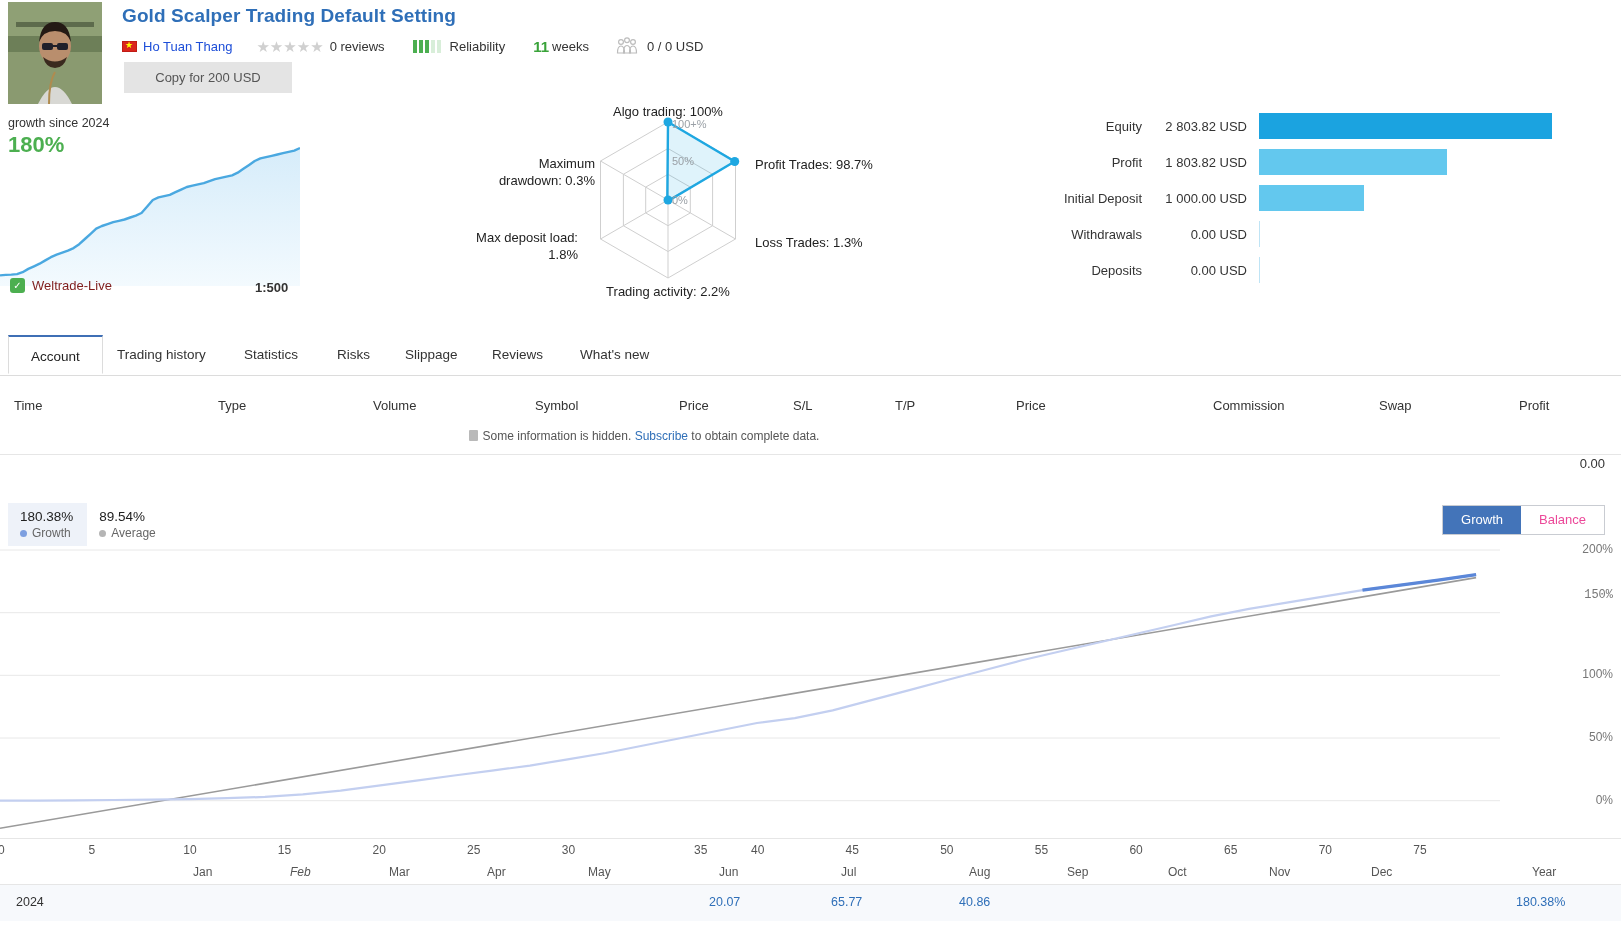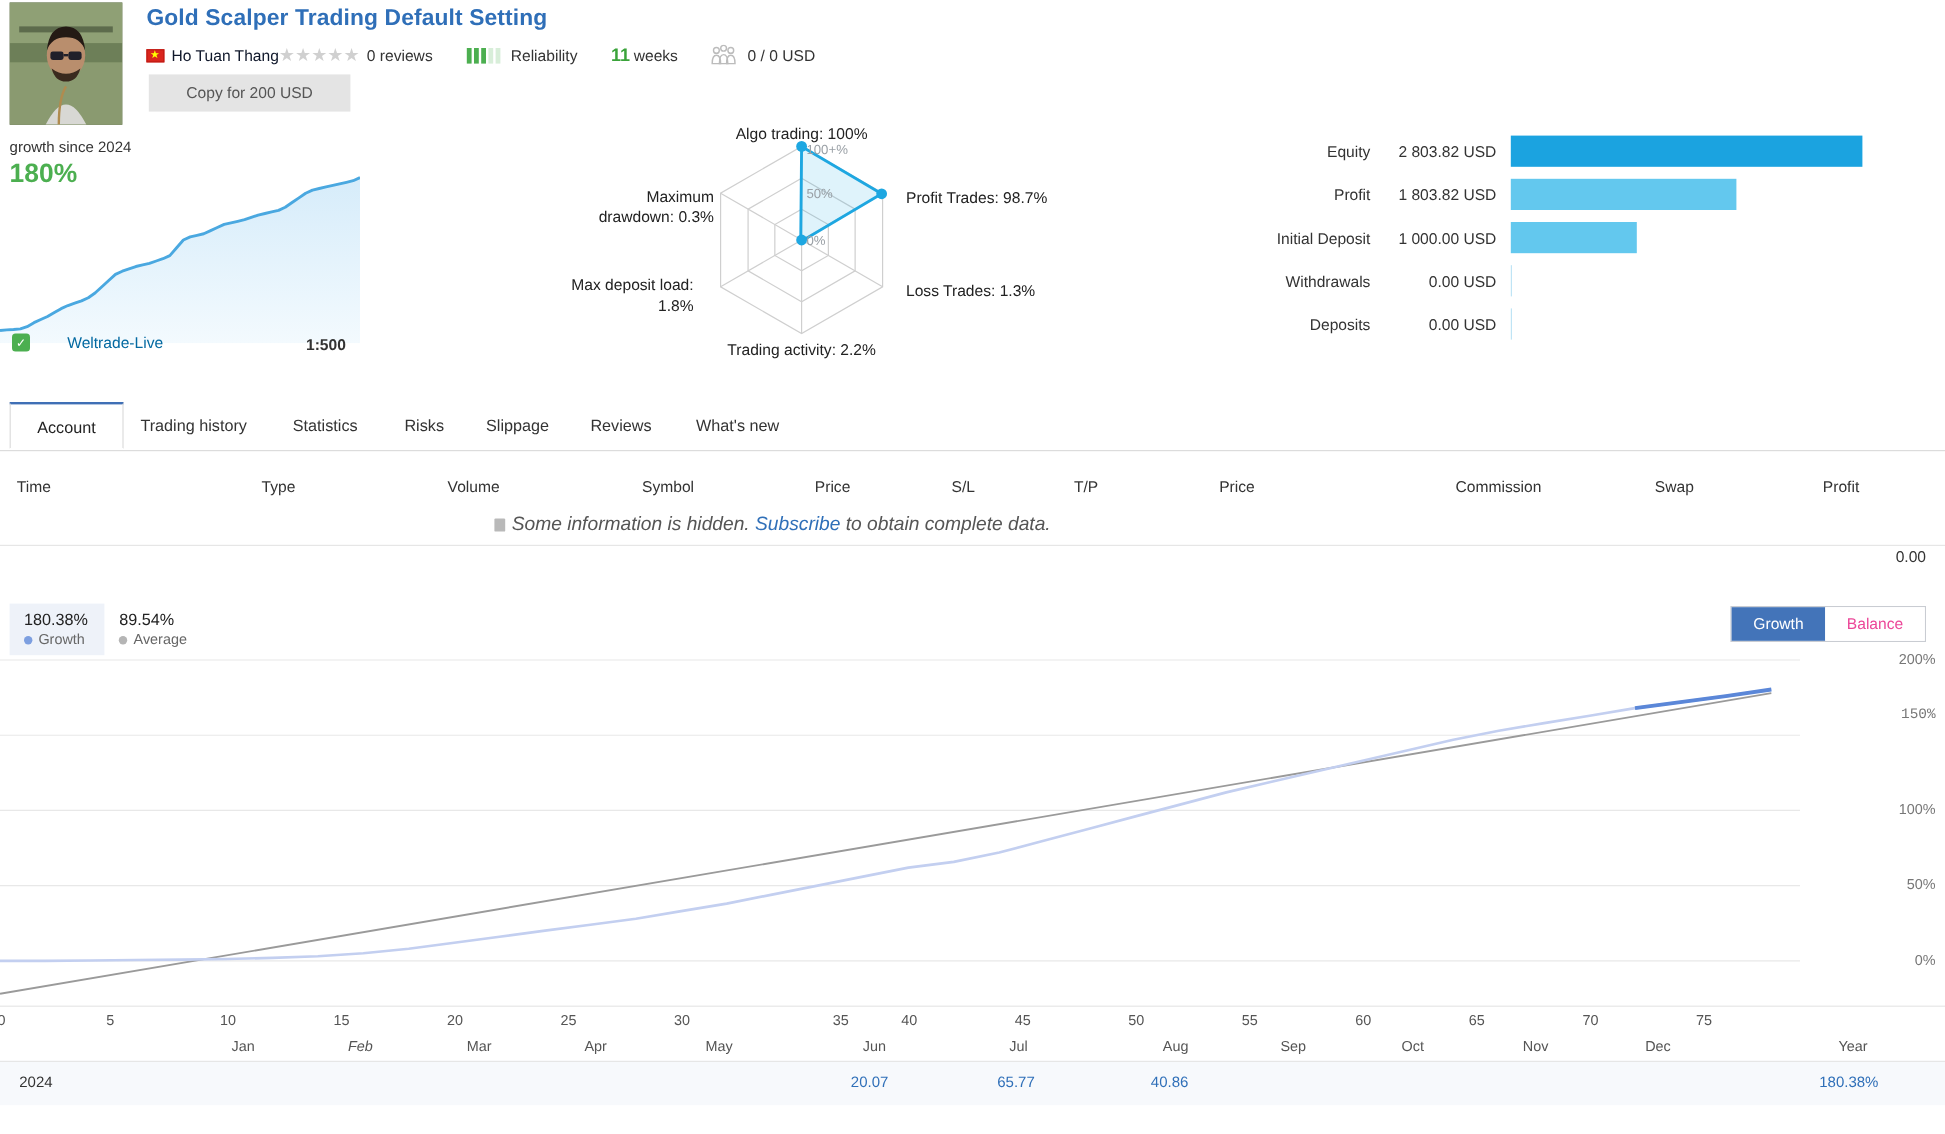--- a/index.html
+++ b/index.html
@@ -14,21 +14,21 @@
   .avatar{position:absolute;left:8px;top:2px;width:94px;height:102px;overflow:hidden;background:#6a7a55;}
   .avatar svg{display:block;}
   .title{
     position:absolute;left:122px;top:5px;
     font-size:19px;font-weight:bold;color:#2f6fb8;letter-spacing:.1px;
     cursor:pointer;
   }
   .meta-row{position:absolute;left:122px;top:36px;display:flex;align-items:center;height:20px;}
   .flag{width:15px;height:11px;background:#da251d;position:relative;display:inline-block;margin-right:6px;border:1px solid #c01b15;box-sizing:border-box;}
   .flag:after{content:"★";position:absolute;color:#ffff00;font-size:9px;left:2px;top:-3px;line-height:13px;}
-  .author{font-size:13px;color:#0f172a;}
+  .author{font-size:13px;color:#1d4ed8;margin-right:24px;}
   .stars{display:flex;align-items:center;margin-right:6px;}
   .star{color:#d0d0d0;font-size:15px;letter-spacing:0px;line-height:15px;}
   .reviews{font-size:13px;color:#333;margin-right:28px;}
   .relbars{display:flex;align-items:flex-end;height:14px;margin-right:7px;}
   .relbars i{display:block;width:4px;margin-right:2px;background:#4caf50;}
   .relbars i:nth-child(1){height:13px;}
   .relbars i:nth-child(2){height:13px;}
   .relbars i:nth-child(3){height:13px;}
   .relbars i:nth-child(4){height:13px;background:#d8eed9;}
   .relbars i:nth-child(5){height:13px;background:#d8eed9;}
@@ -43,21 +43,21 @@
     font-family:"Liberation Sans", sans-serif;cursor:pointer;
   }
   
   .mini{position:absolute;left:0;top:110px;width:310px;height:190px;}
   .mini-label{position:absolute;left:8px;top:6px;font-size:12.5px;color:#333;}
   .mini-value{position:absolute;left:8px;top:22px;font-size:22px;font-weight:bold;color:#4caf50;}
   .mini-svg{position:absolute;left:0;top:16px;}
   .broker{position:absolute;left:10px;top:278px;display:flex;align-items:center;}
   .check{width:15px;height:15px;border-radius:3px;background:#4caf50;color:#fff;font-size:10px;
          display:flex;align-items:center;justify-content:center;margin-right:7px;}
-  .broker-name{color:#0369a1;font-size:13px;cursor:pointer;margin-left:24px;}
+  .broker-name{color:#7f1d1d;font-size:13px;cursor:pointer;}
   .leverage{position:absolute;left:255px;top:280px;font-size:13px;font-weight:bold;color:#333;}
   
   .radar{position:absolute;left:470px;top:100px;width:420px;height:210px;}
   .radar text{font-family:"Liberation Sans", sans-serif;}
   
   .equity{position:absolute;left:1020px;top:108px;width:560px;}
   .eq-row{display:flex;align-items:center;height:36px;}
   .eq-name{width:122px;text-align:right;font-size:13px;color:#333;}
   .eq-val{width:105px;text-align:right;font-size:13px;color:#333;padding-right:12px;}
   .eq-barwrap{flex:1;height:36px;display:flex;align-items:center;position:relative;}
@@ -68,21 +68,21 @@
     position:absolute;top:0;height:39px;line-height:39px;padding:0 22px;font-size:13.5px;color:#333;
     box-sizing:border-box;cursor:pointer;
   }
   .tab.active{
     border:1px solid #dcdcdc;border-top:2px solid #3f6fb5;border-bottom:1px solid #fff;
     background:#fff;color:#222;
   }
   
   .table-head{position:absolute;left:0;top:398px;width:1621px;height:24px;}
   .th{position:absolute;font-size:13px;color:#333;top:0;}
-  .hidden-note{position:absolute;left:0;top:429px;width:1288px;text-align:center;font-size:16px;color:#555;font-style:italic;}
+  .hidden-note{position:absolute;left:0;top:429px;width:1288px;text-align:center;font-size:12px;color:#555;}
   .hidden-note .lockico{display:inline-block;width:9px;height:11px;background:#b9b9b9;border-radius:1px;
      position:relative;vertical-align:-1px;margin-right:5px;}
   .hidden-note a{color:#2f6fb8;text-decoration:none;cursor:pointer;}
   .sum-sep{position:absolute;left:0;top:454px;width:1621px;border-top:1px solid #e6e6e6;}
   .sum-val{position:absolute;right:16px;top:456px;font-size:13px;color:#333;}
   
   .legend{position:absolute;left:8px;top:503px;display:flex;align-items:flex-start;}
   .lg{padding:6px 14px 6px 12px;}
   .lg.sel{background:#eef2f9;}
   .lg-val{font-size:13.5px;color:#222;}

